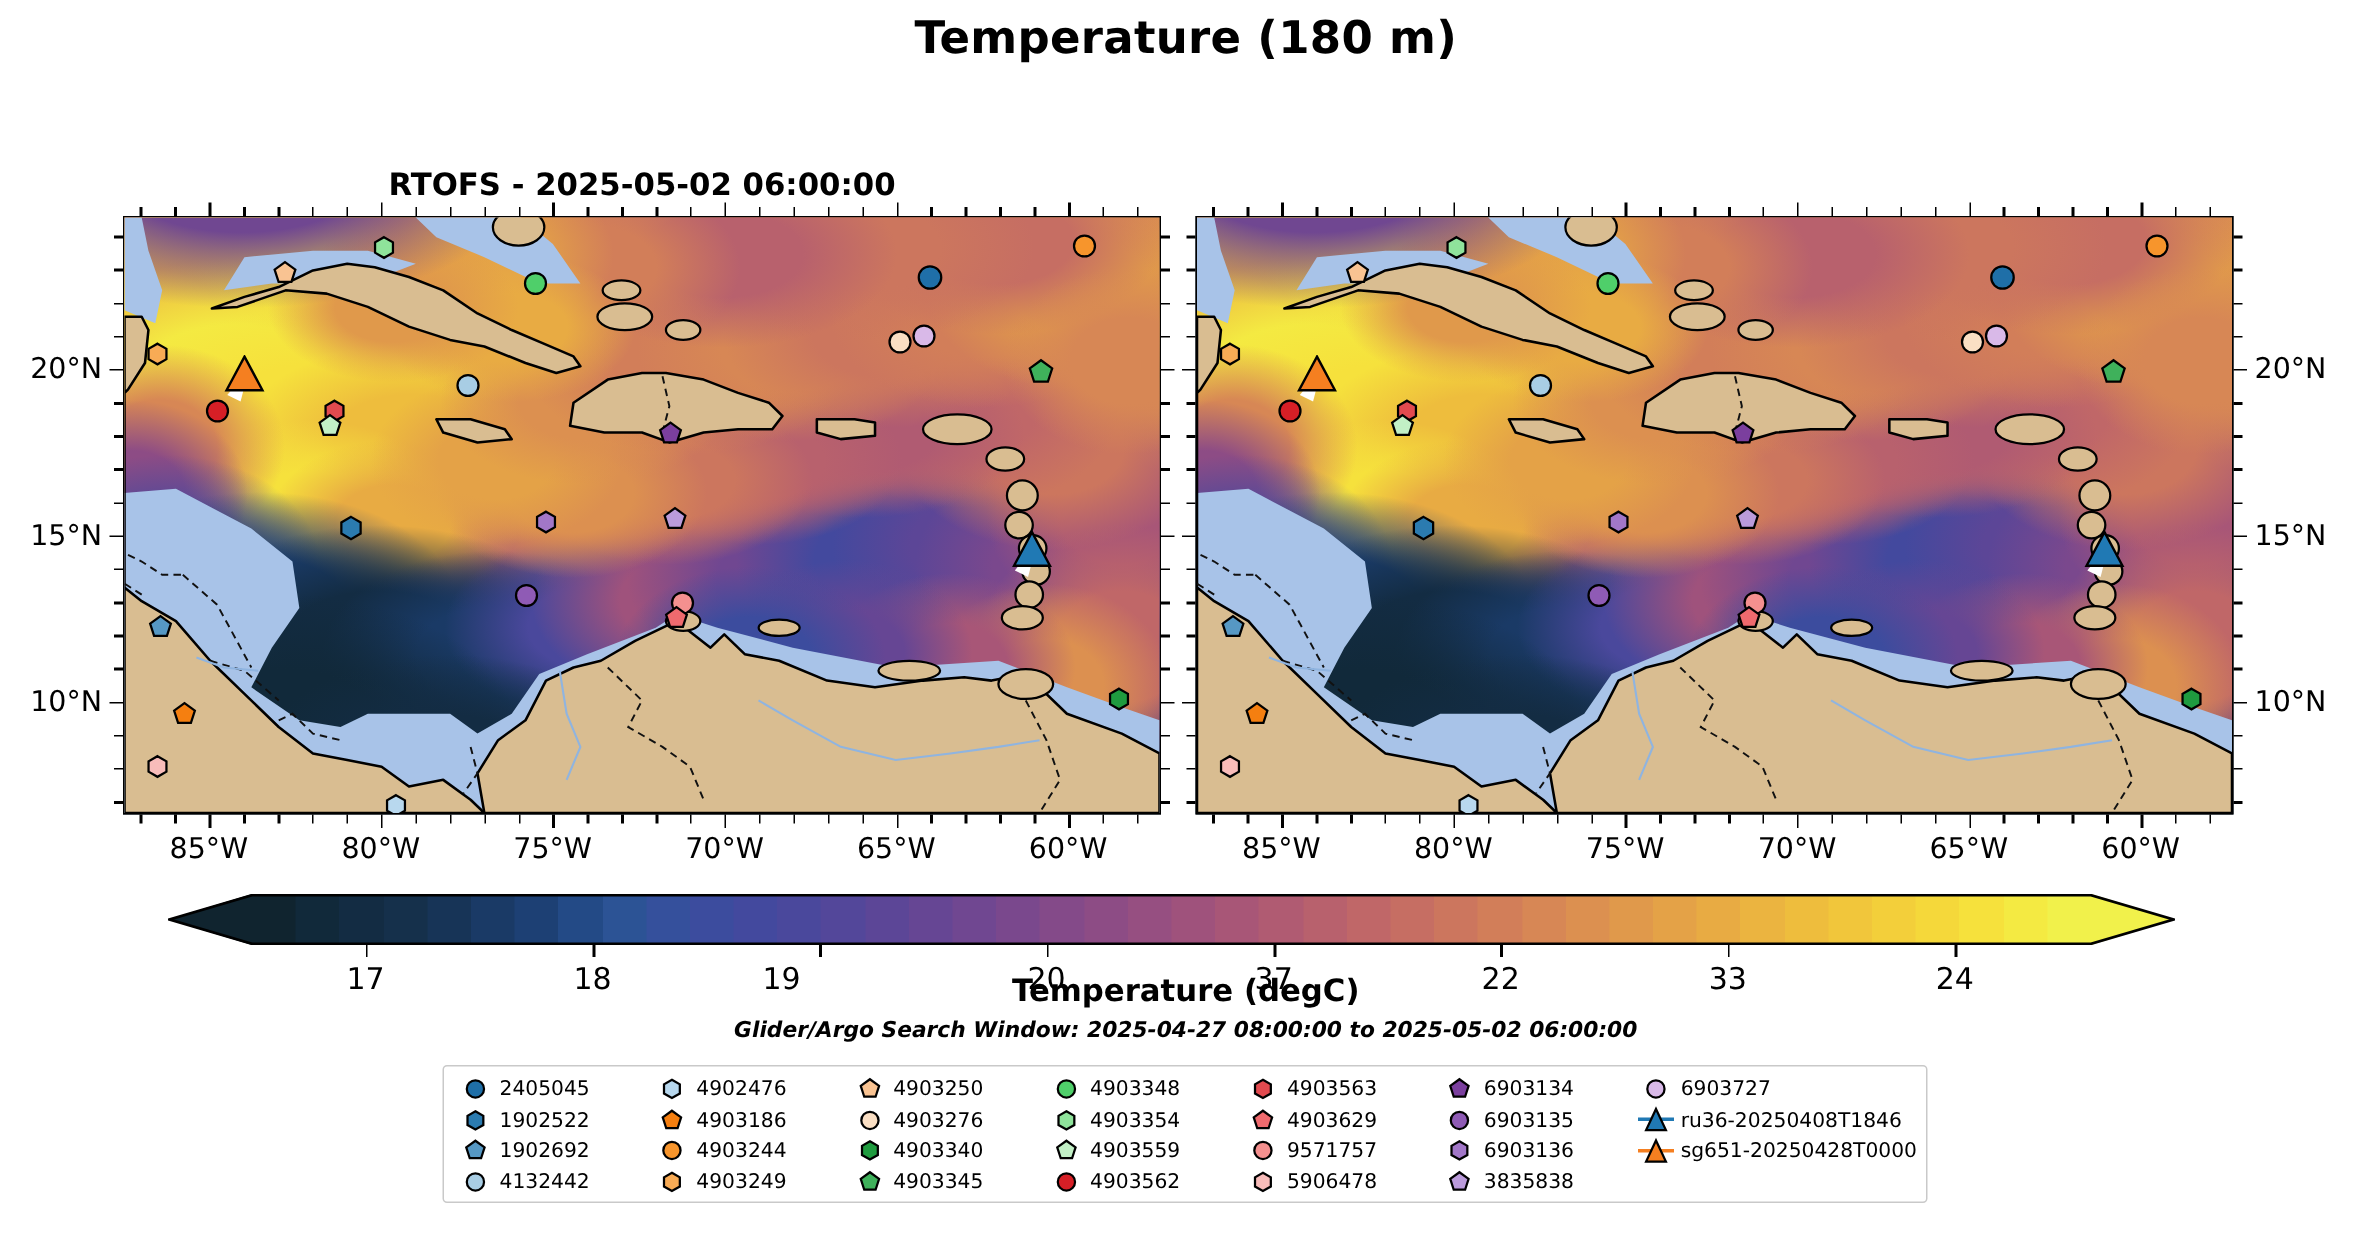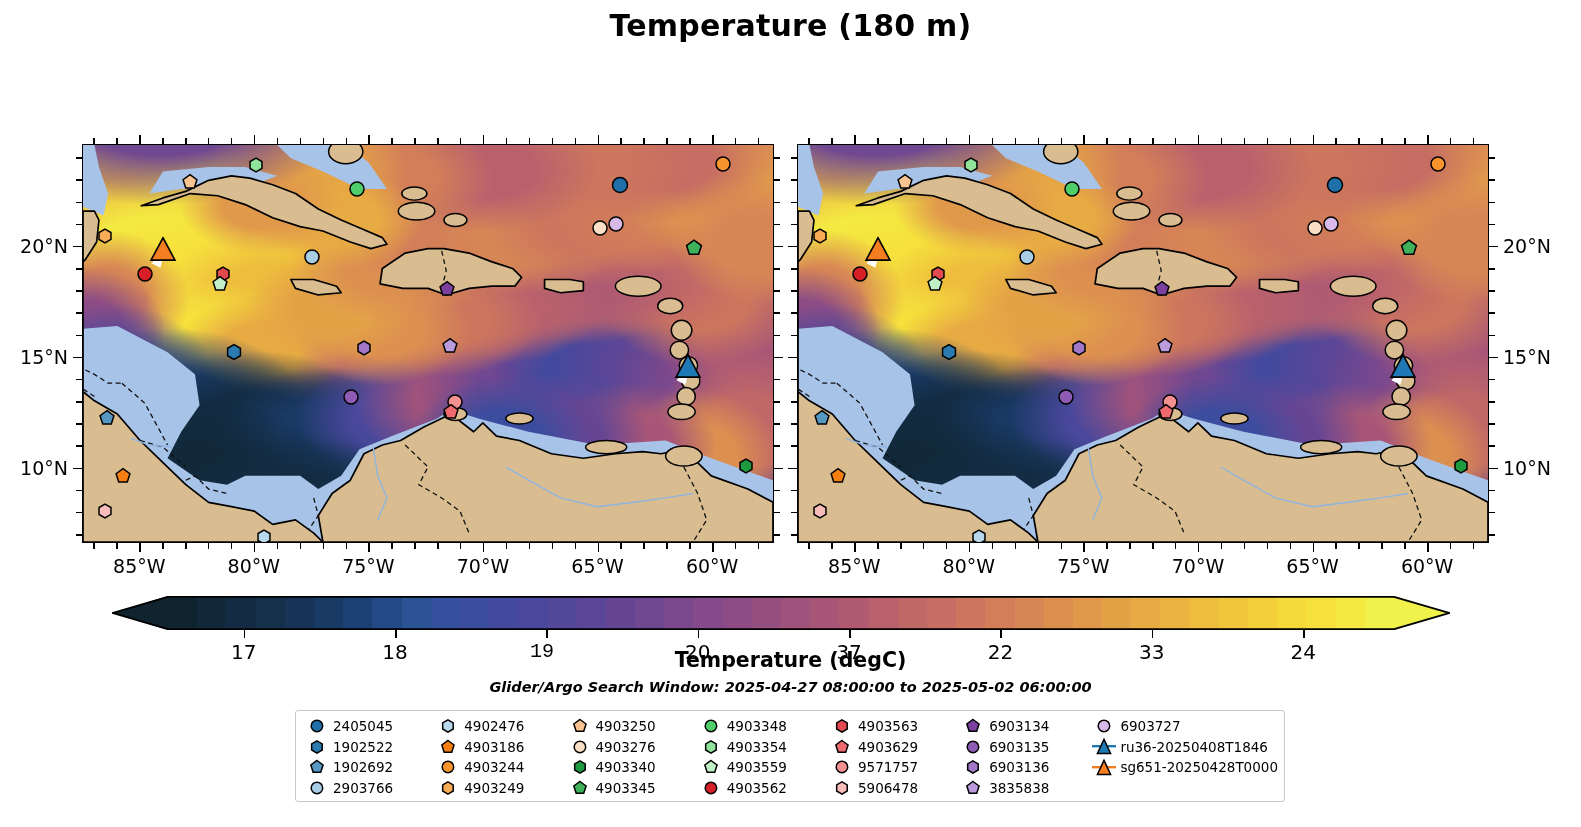--- a/index.html
+++ b/index.html
@@ -74,20 +74,21 @@
   .lsym svg{display:block;overflow:visible;}
   .ltext{font-size:13.5px;white-space:nowrap;font-family:"DejaVu Sans",sans-serif;
          padding-left:3px;}
 </style>
 </head>
 <body>
 
 <div id="suptitle">Temperature (180 m)</div>
 
 <div class="panel" id="panel-left">
+  <div class="panel-title">RTOFS - 2025-05-02 06:00:00</div>
   <div class="map">
     <div class="mapinner" id="field-left">
         <div class="fieldbase" style="background: linear-gradient(rgb(215, 135, 85) 0%, rgb(224, 153, 75) 28%, rgb(192, 103, 104) 52%, rgb(83, 71, 154) 74%, rgb(23, 52, 87) 100%);"></div>
         <div class="fieldbase" style="background: radial-gradient(261.219px 126.35px at 11.457px 17.7333px, rgb(238, 189, 61) 0%, rgb(238, 189, 61) 34%, transparent 74%);"></div>
         <div class="fieldbase" style="background: radial-gradient(195.914px 92.6567px at 68.7417px 31.0333px, rgb(246, 225, 60) 0%, rgb(246, 225, 60) 34%, transparent 74%);"></div>
         <div class="fieldbase" style="background: radial-gradient(139.317px 101.08px at 20.6225px 70.9333px, rgb(235, 180, 64) 0%, rgb(235, 180, 64) 34%, transparent 74%);"></div>
         <div class="fieldbase" style="background: radial-gradient(191.56px 109.503px at 75.6159px 110.833px, rgb(244, 234, 66) 0%, rgb(244, 234, 66) 34%, transparent 74%);"></div>
         <div class="fieldbase" style="background: radial-gradient(200.268px 92.6567px at 135.192px 130.783px, rgb(246, 225, 60) 0%, rgb(246, 225, 60) 34%, transparent 74%);"></div>
         <div class="fieldbase" style="background: radial-gradient(156.731px 84.2333px at 194.768px 148.517px, rgb(238, 189, 61) 0%, rgb(238, 189, 61) 34%, transparent 74%);"></div>
         <div class="fieldbase" style="background: radial-gradient(130.609px 84.2333px at 126.026px 199.5px, rgb(246, 225, 60) 0%, rgb(246, 225, 60) 34%, transparent 74%);"></div>
@@ -837,21 +838,21 @@
       </svg></div>
   <svg id="cbar-border" viewBox="0 0 1338 34" preserveAspectRatio="none">
     <polygon points="56,0.8 1282,0.8 1337,17 1282,33.2 56,33.2 1,17" fill="none" stroke="#000" stroke-width="1.8"></polygon>
   </svg>
   <div id="cbar-ticks">
       <div class="ctick" style="left: 131.679px;"></div>
       <div class="clabel" style="left: 131.679px;">17</div>
       <div class="ctick" style="left: 283.037px;"></div>
       <div class="clabel" style="left: 283.037px;">18</div>
       <div class="ctick" style="left: 434.395px;"></div>
-      <div class="clabel" style="left: 430px; font-family: Liberation Mono, monospace;">19</div>
+      <div class="clabel" style="left: 409px;">19</div>
       <div class="ctick" style="left: 585.753px;"></div>
       <div class="clabel" style="left: 585.753px;">20</div>
       <div class="ctick" style="left: 737.111px;"></div>
       <div class="clabel" style="left: 737.111px;">37</div>
       <div class="ctick" style="left: 888.469px;"></div>
       <div class="clabel" style="left: 888.469px;">22</div>
       <div class="ctick" style="left: 1039.83px;"></div>
       <div class="clabel" style="left: 1039.83px;">33</div>
       <div class="ctick" style="left: 1191.19px;"></div>
       <div class="clabel" style="left: 1191.19px;">24</div>
@@ -885,21 +886,21 @@
           </svg>
         </span>
         <span class="ltext">1902692</span>
       </div>
       <div class="lrow">
         <span class="lsym">
           <svg width="15.9" height="15.9" viewBox="0 0 15.9 15.9">
             <circle cx="7.95" cy="7.95" r="5.75" fill="#a8cde4" stroke="#000" stroke-width="1.5"></circle>
           </svg>
         </span>
-        <span class="ltext">2903766</span>
+        <span class="ltext">4132442</span>
       </div>
       <div class="lrow">
         <span class="lsym">
           <svg width="15.9" height="15.9" viewBox="0 0 15.9 15.9">
             <polygon points="0.00,-6.10 5.28,-3.05 5.28,3.05 0.00,6.10 -5.28,3.05 -5.28,-3.05" fill="#b8d8ee" stroke="#000" stroke-width="1.5" transform="translate(7.95,7.95)"></polygon>
           </svg>
         </span>
         <span class="ltext">4902476</span>
       </div>
       <div class="lrow">

